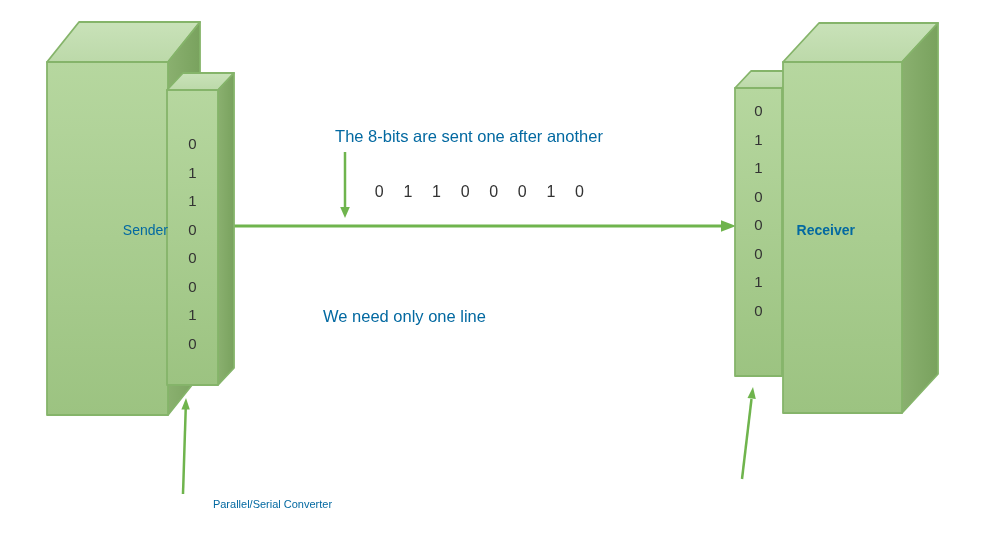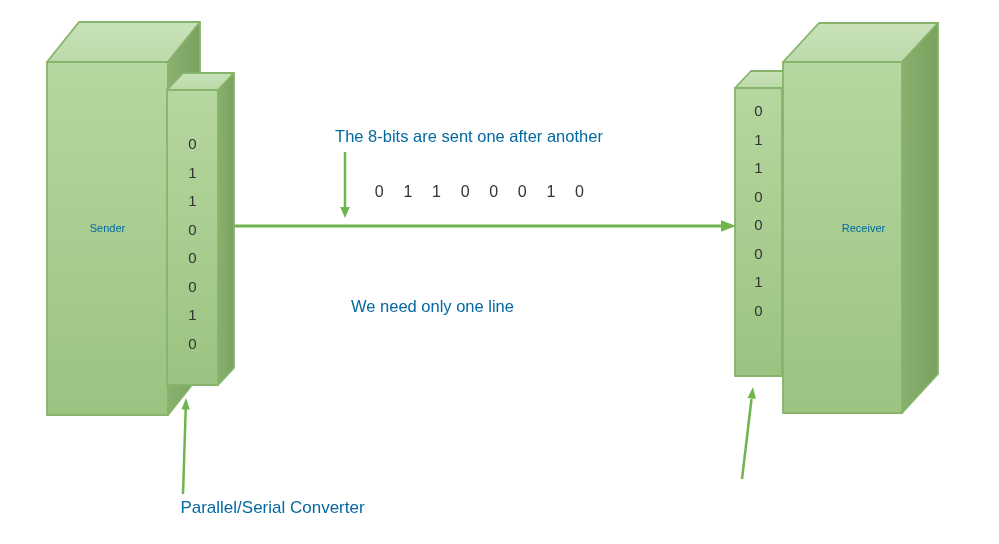--- a/index.html
+++ b/index.html
@@ -20,29 +20,29 @@
     left: 0;
     top: 0;
   }
   .txt {
     position: absolute;
     color: #0369a1;
     white-space: nowrap;
     line-height: 1.15;
   }
   .box-label {
-    font-size: 11px;
-    text-align: center;
+    font-size: 14px;
+    text-align: right;
   }
   .note {
     font-size: 16.5px;
   }
   .note.centered { text-align: center; }
   .converter-label {
-    font-size: 17px;
+    font-size: 11px;
     text-align: center;
   }
   .bit-stack {
     position: absolute;
     text-align: center;
     font-size: 15px;
     color: #333333;
   }
   .bit-stack .bit {
     height: 28.5px;
@@ -119,21 +119,21 @@
     </g>
 
     <g>
       <line x1="742" y1="479" x2="751.5" y2="399" stroke="#6fb44d" stroke-width="2.5"></line>
       <polygon points="753,387 755.8,398.9 747.5,397.9" fill="#6fb44d"></polygon>
     </g>
   </svg>
 
   <div class="txt box-label" style="left:47px; top:222px; width:121px;">Sender</div>
 
-  <div class="txt box-label" style="left:804px; top:222px; width:119px;">Receiver</div>
+  <div class="txt box-label" style="left:736px; top:222px; width:119px;font-weight:bold;">Receiver</div>
 
   <div class="bit-stack" style="left:167px; top:130px; width:51px;">
     <div class="bit">0</div>
     <div class="bit">1</div>
     <div class="bit">1</div>
     <div class="bit">0</div>
     <div class="bit">0</div>
     <div class="bit">0</div>
     <div class="bit">1</div>
     <div class="bit">0</div>
@@ -156,18 +156,18 @@
     <span class="bit">0</span>
     <span class="bit">1</span>
     <span class="bit">1</span>
     <span class="bit">0</span>
     <span class="bit">0</span>
     <span class="bit">0</span>
     <span class="bit">1</span>
     <span class="bit">0</span>
   </div>
 
-  <div class="txt note" style="left:323px; top:297px;margin-left:28px;">We need only one line</div>
+  <div class="txt note" style="left:323px; top:307px;">We need only one line</div>
 
   <div class="txt converter-label" style="left:170px; top:498px; width:205px;">Parallel/Serial Converter</div>
 
 
 </div>
 
 </body></html>

